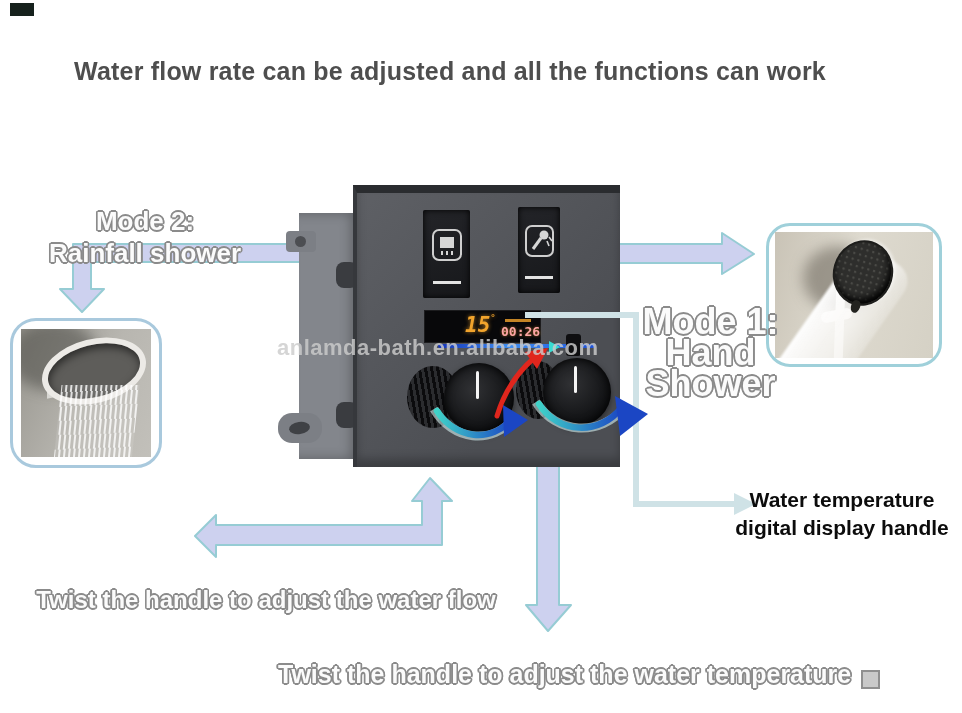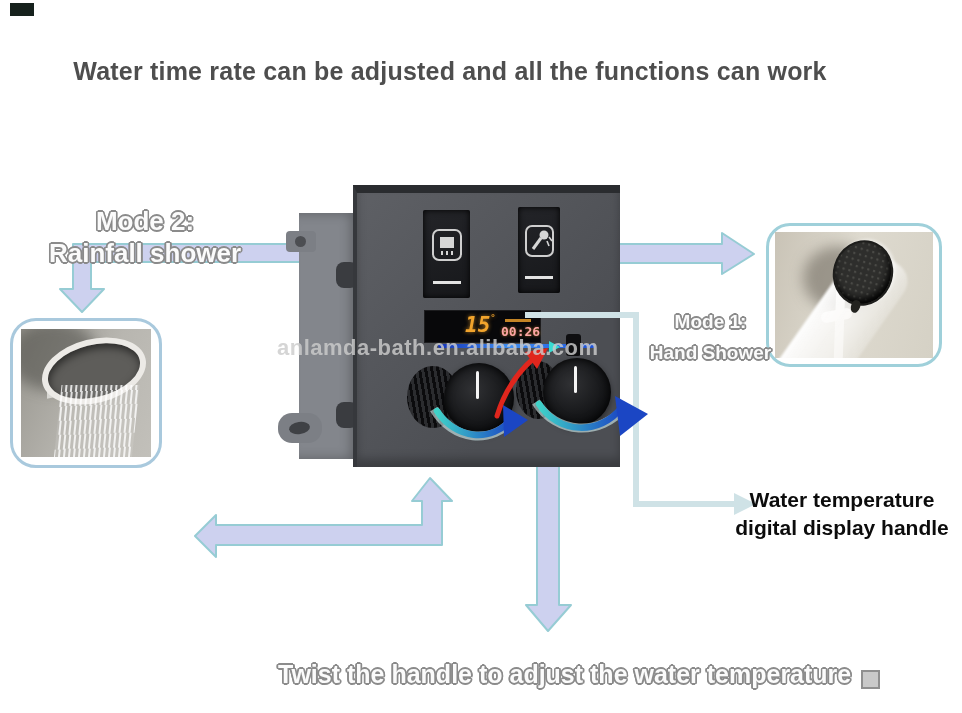--- a/index.html
+++ b/index.html
@@ -8,21 +8,21 @@
   .abs{position:absolute;}
 
   
   .title{left:0;top:55px;width:900px;text-align:center;font-size:25px;font-weight:bold;
          color:#4e4e4e;letter-spacing:.2px;line-height:33px;z-index:25;}
   .hollow{font-weight:bold;color:#fbfbfb;
     text-shadow:-1.4px -1.4px 0 #8b8b8b,1.4px -1.4px 0 #8b8b8b,-1.4px 1.4px 0 #8b8b8b,
                  1.4px 1.4px 0 #8b8b8b,0 -1.7px 0 #8b8b8b,0 1.7px 0 #8b8b8b,
                  -1.7px 0 0 #8b8b8b,1.7px 0 0 #8b8b8b;margin-top:24px;}
   .mode2{left:15px;top:181px;width:260px;text-align:center;font-size:26px;line-height:32px;z-index:25;}
-  .mode1{left:598px;top:282px;width:225px;text-align:center;font-size:19px;line-height:31px;z-index:25;}
+  .mode1{left:598px;top:282px;width:225px;text-align:center;font-size:36px;line-height:31px;z-index:25;}
   .wtemp{left:722px;top:486px;width:240px;text-align:center;font-size:21px;font-weight:bold;
          color:#0c0c0c;line-height:28px;z-index:25;}
   .twistflow{left:2px;top:562px;width:528px;text-align:center;font-size:24px;z-index:25;}
   .twisttemp{left:278px;top:636px;font-size:25px;z-index:25;display:flex;align-items:flex-end;}
   .sq-marker{display:inline-block;width:15px;height:15px;background:#c9c9c9;
              border:2px solid #8f8f8f;margin-left:10px;}
   .watermark{left:277px;top:335px;font-size:22px;color:#cccccc;opacity:.82;
              letter-spacing:.5px;white-space:nowrap;z-index:30;font-weight:bold;}
   .corner-mark{left:10px;top:3px;width:24px;height:13px;background:#16211d;z-index:2;}
 
@@ -92,21 +92,21 @@
   svg.layerB{position:absolute;left:0;top:0;z-index:12;}
 </style>
 </head>
 <body>
 
 <div id="stage">
 
   <div class="abs corner-mark"></div>
 
   <div class="abs title">
-    <div>Water time rate can be adjusted and all the functions can work</div>
+    <div>Water flow rate can be adjusted and all the functions can work</div>
   </div>
 
   <svg class="layerA" width="962" height="713" viewBox="0 0 962 713">
     <g stroke-width="2" stroke-linejoin="round" stroke="#96ccd4">
       <path d="M310,244 L73,244 L73,289 L60,289 L82,312 L104,289 L91,289 L91,262 L310,262 Z" fill="#cdd1ef"></path>
       <path d="M612,244 L722,244 L722,233 L754,254 L722,274 L722,263 L612,263 Z" fill="#cdd1ef"></path>
       <path d="M430,478 L452,501 L442,501 L442,545 L216,545 L216,557 L195,536 L216,515 L216,525 L422,525 L422,501 L412,501 Z" fill="#cdd1ef"></path>
       <path d="M537,456 L559,456 L559,605 L571,605 L548,631 L526,605 L537,605 Z" fill="#cdd1ef"></path>
     </g>
   </svg>
@@ -212,20 +212,21 @@
   <div class="abs mode1 hollow">
     <div>Mode 1:</div>
     <div>Hand Shower</div>
   </div>
 
   <div class="abs wtemp">
     <div>Water temperature</div>
     <div>digital display handle</div>
   </div>
 
+  <div class="abs twistflow hollow">Twist the handle to adjust the water flow</div>
 
   <div class="abs twisttemp">
     <span class="hollow">Twist the handle to adjust the water temperature</span>
     <span class="sq-marker"></span>
   </div>
 
   <div class="abs watermark">anlamda-bath.en.alibaba.com</div>
 
 </div>
 

